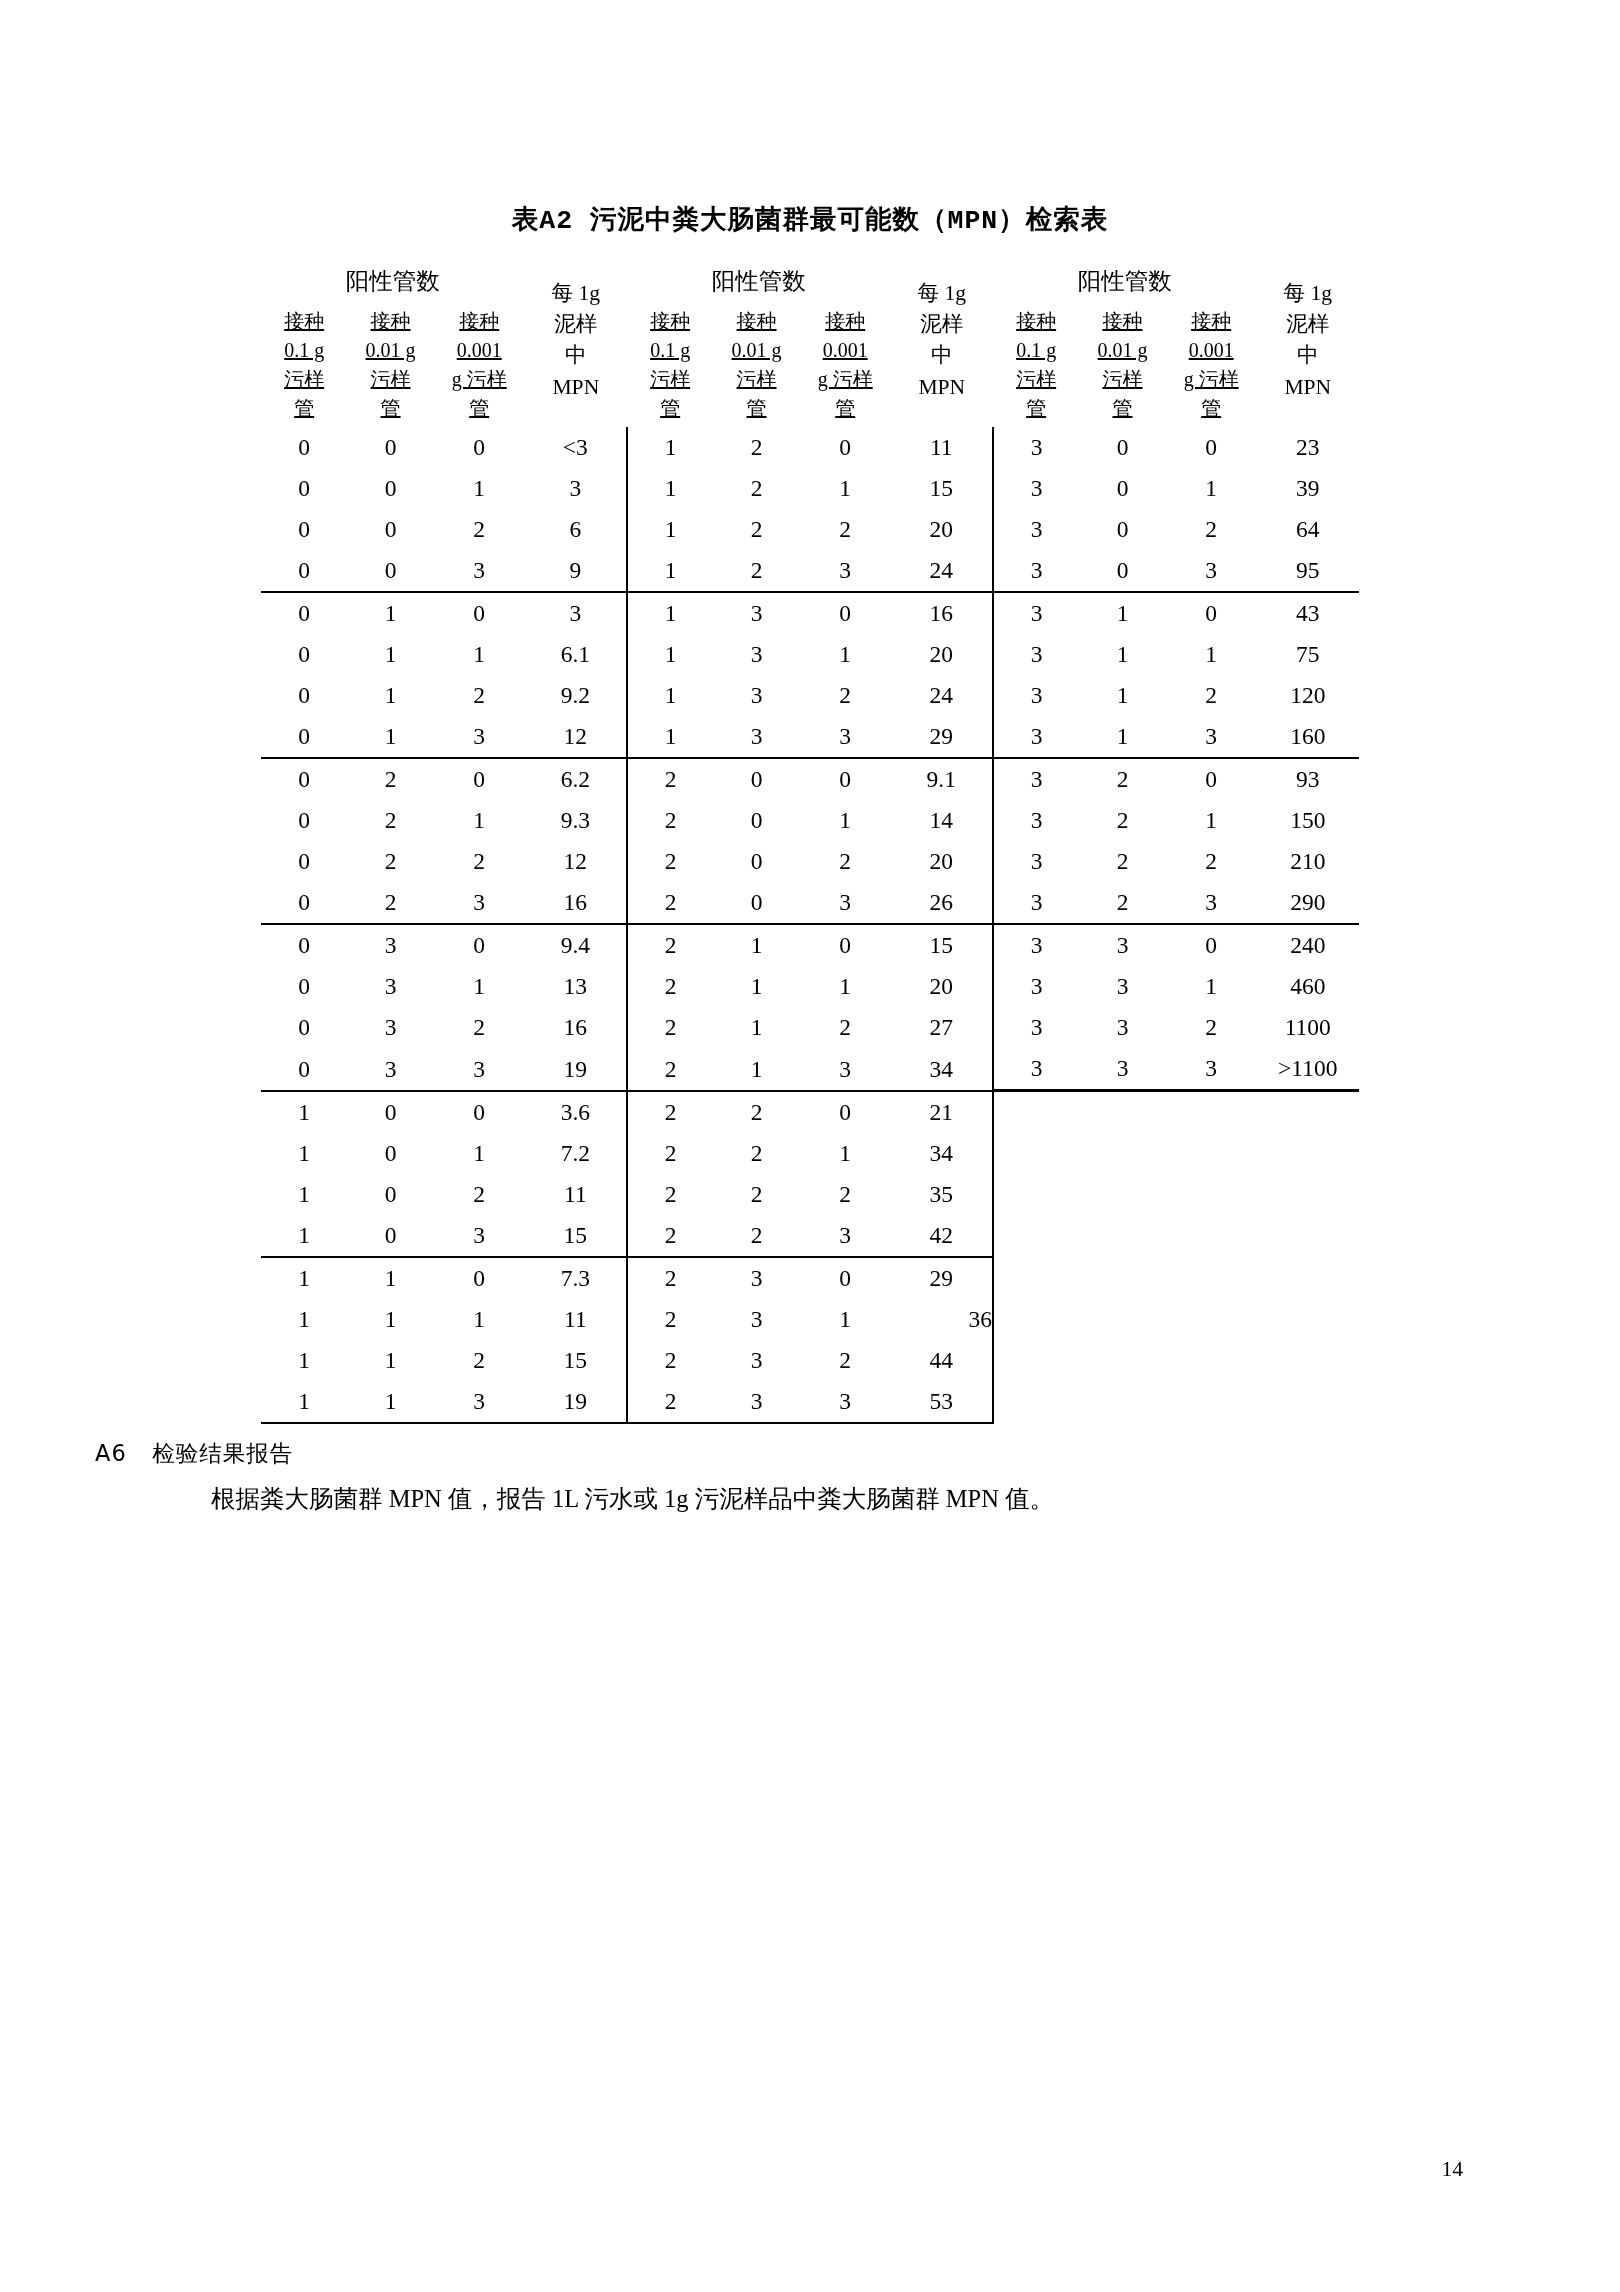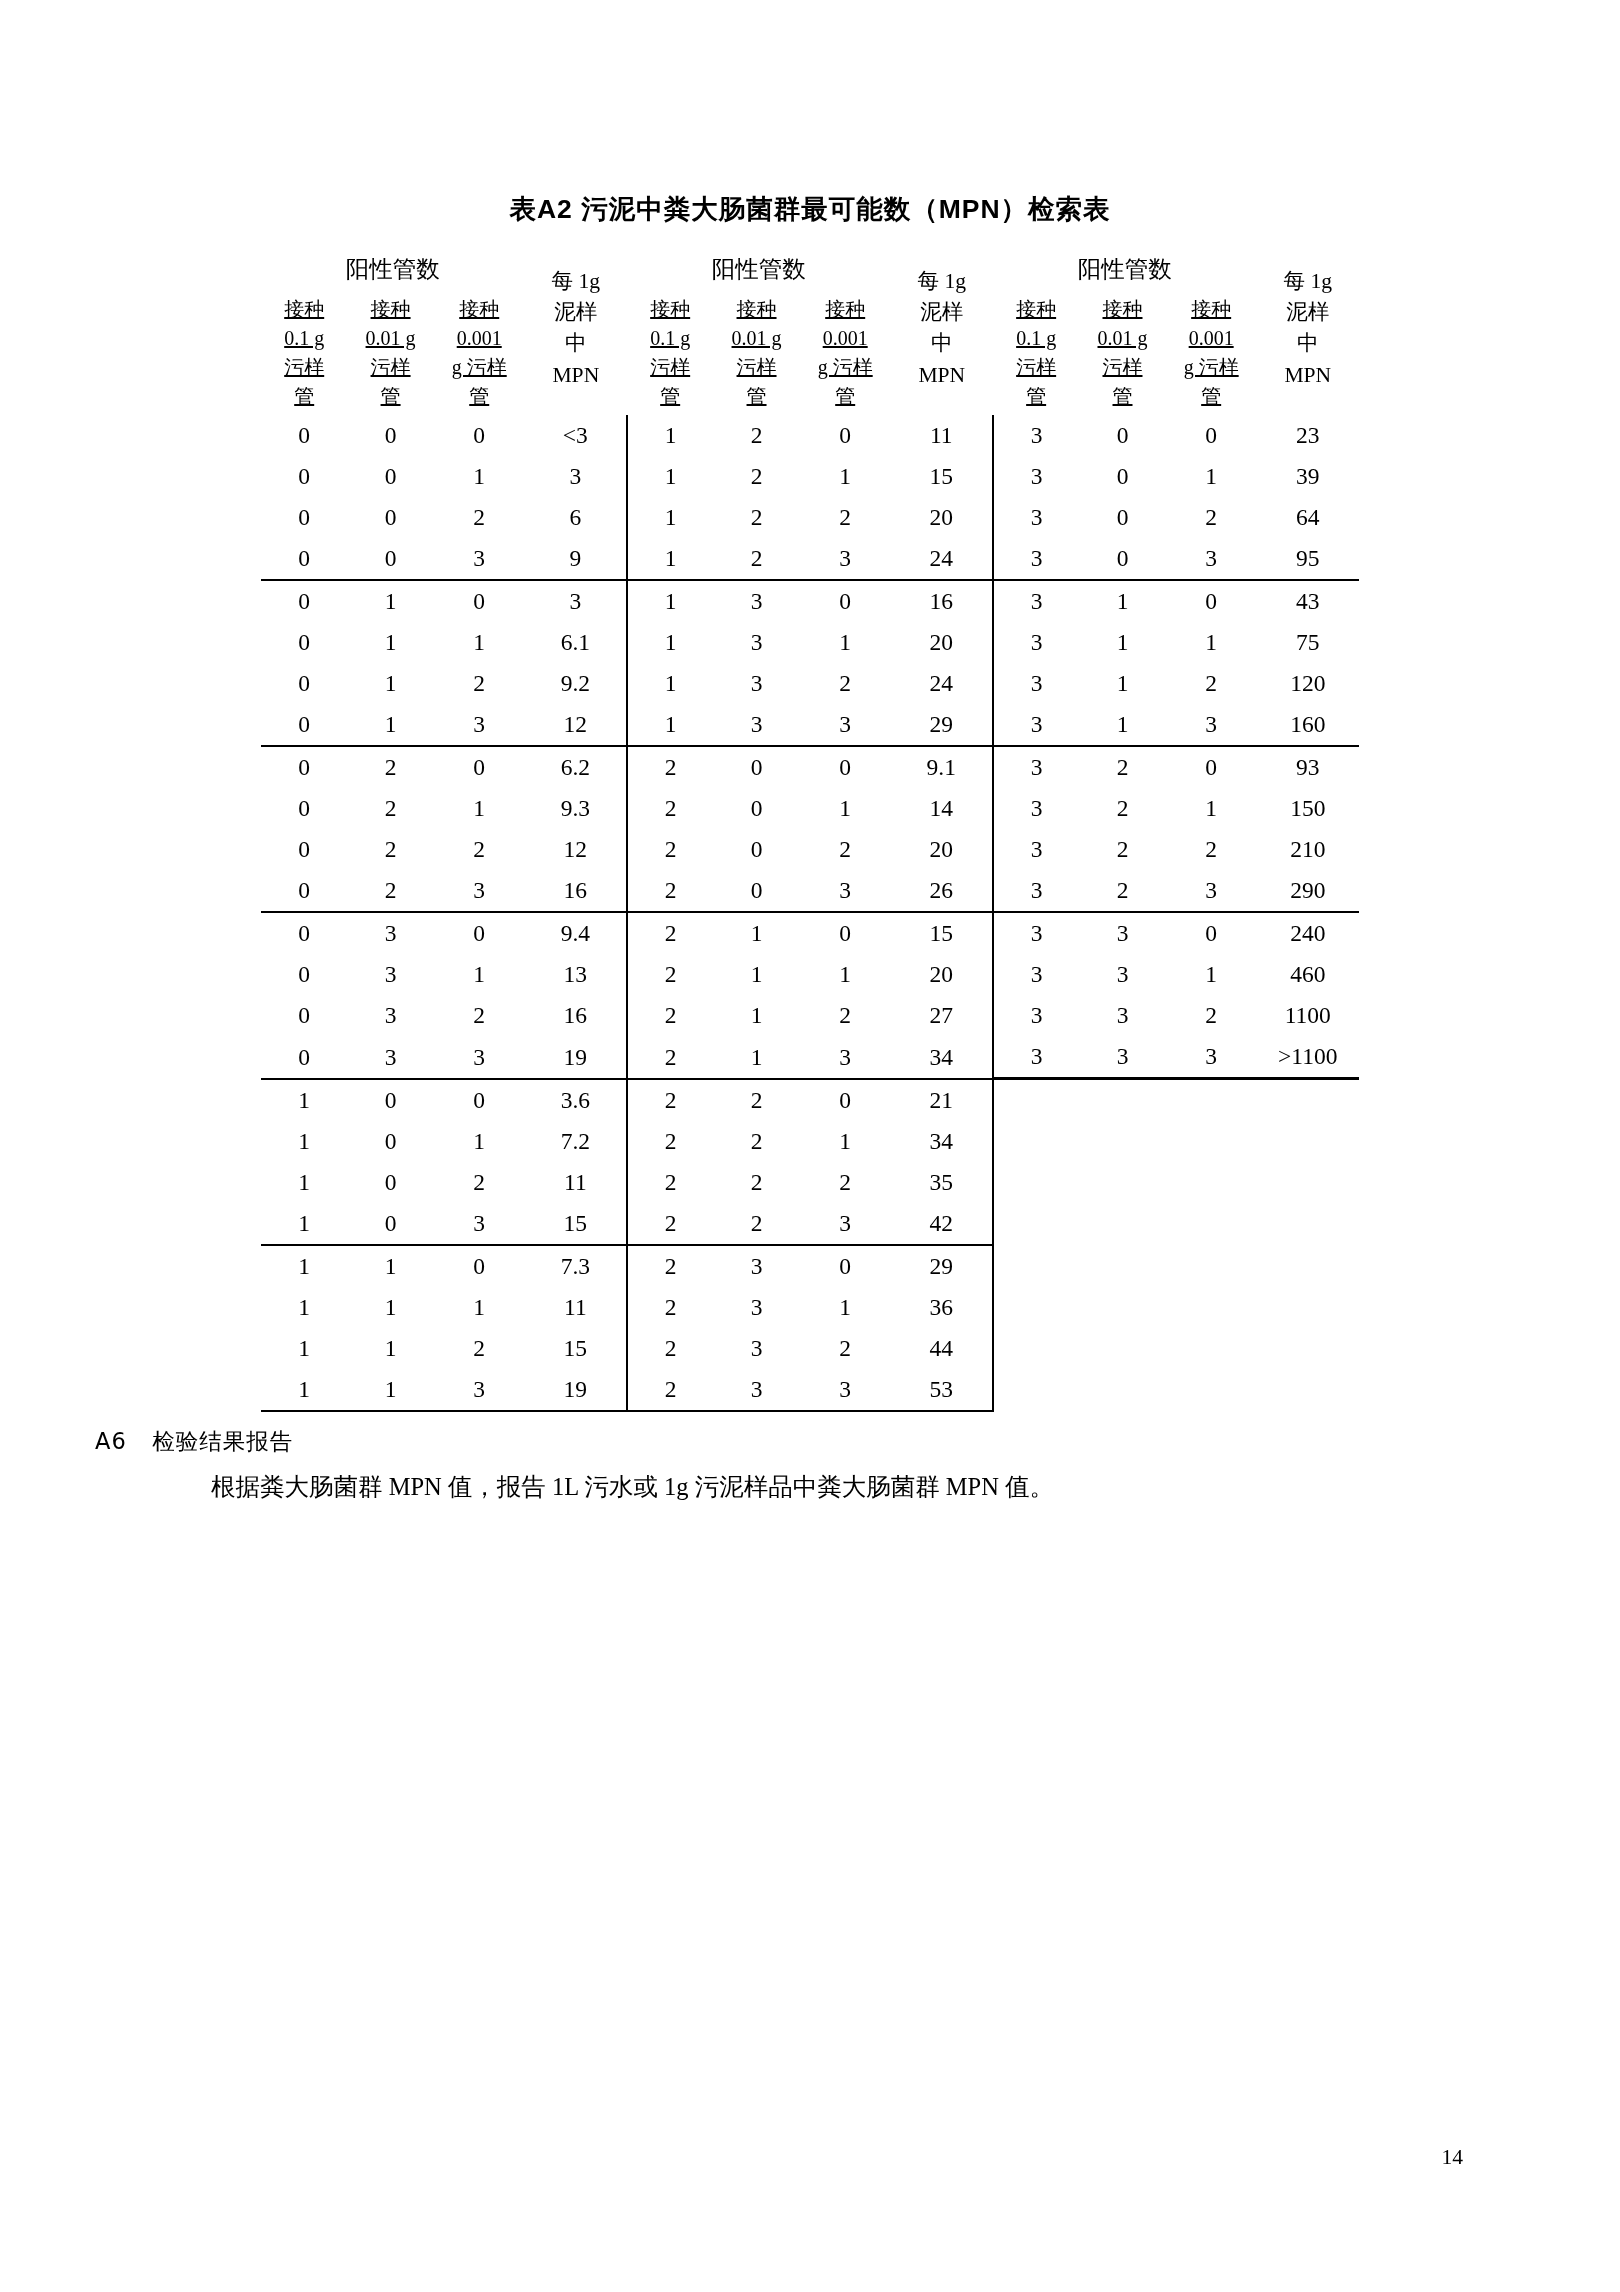--- a/index.html
+++ b/index.html
@@ -17,25 +17,25 @@
   }
   .page {
     position: relative;
     width: 1620px;
     height: 2293px;
     box-sizing: border-box;
     padding: 0;
   }
   .title {
     text-align: center;
-    font-family: Liberation Sans, sans-serif;
+    font-family: Liberation Mono, monospace;
     font-weight: bold;
     font-size: 26.5px;
     letter-spacing: 1px;
-    margin: 0;
+    margin: 12px;
     padding-top: 194px;
     line-height: 1.2;
   }
   .subtitle {
     text-align: center;
     font-size: 24.5px;
     margin: 0;
     padding-top: 15.7px;
     line-height: 1.25;
     letter-spacing: 0.5px;
@@ -533,21 +533,21 @@
             <td class="outer-right" style="border-right: none;"></td>
           </tr>
           <tr class="data">
             <td class="outer-left">1</td>
             <td class="">1</td>
             <td class="">1</td>
             <td class="vsep">11</td>
             <td class="">2</td>
             <td class="">3</td>
             <td class="">1</td>
-            <td class="vsep" style="border-right: 2.9px solid rgb(0, 0, 0);">36</td>
+            <td class="vsep" style="border-right: 2.9px solid rgb(0, 0, 0); text-align: right;">36</td>
             <td class="" style="border-left: none;"></td>
             <td class=""></td>
             <td class=""></td>
             <td class="outer-right" style="border-right: none;"></td>
           </tr>
           <tr class="data">
             <td class="outer-left">1</td>
             <td class="">1</td>
             <td class="">2</td>
             <td class="vsep">15</td>

